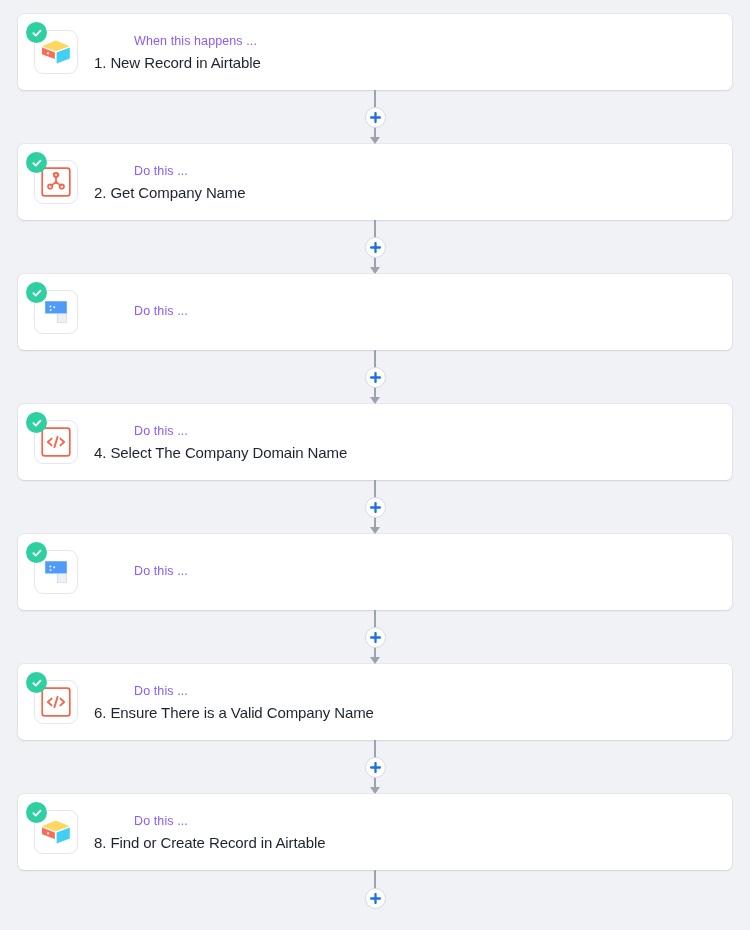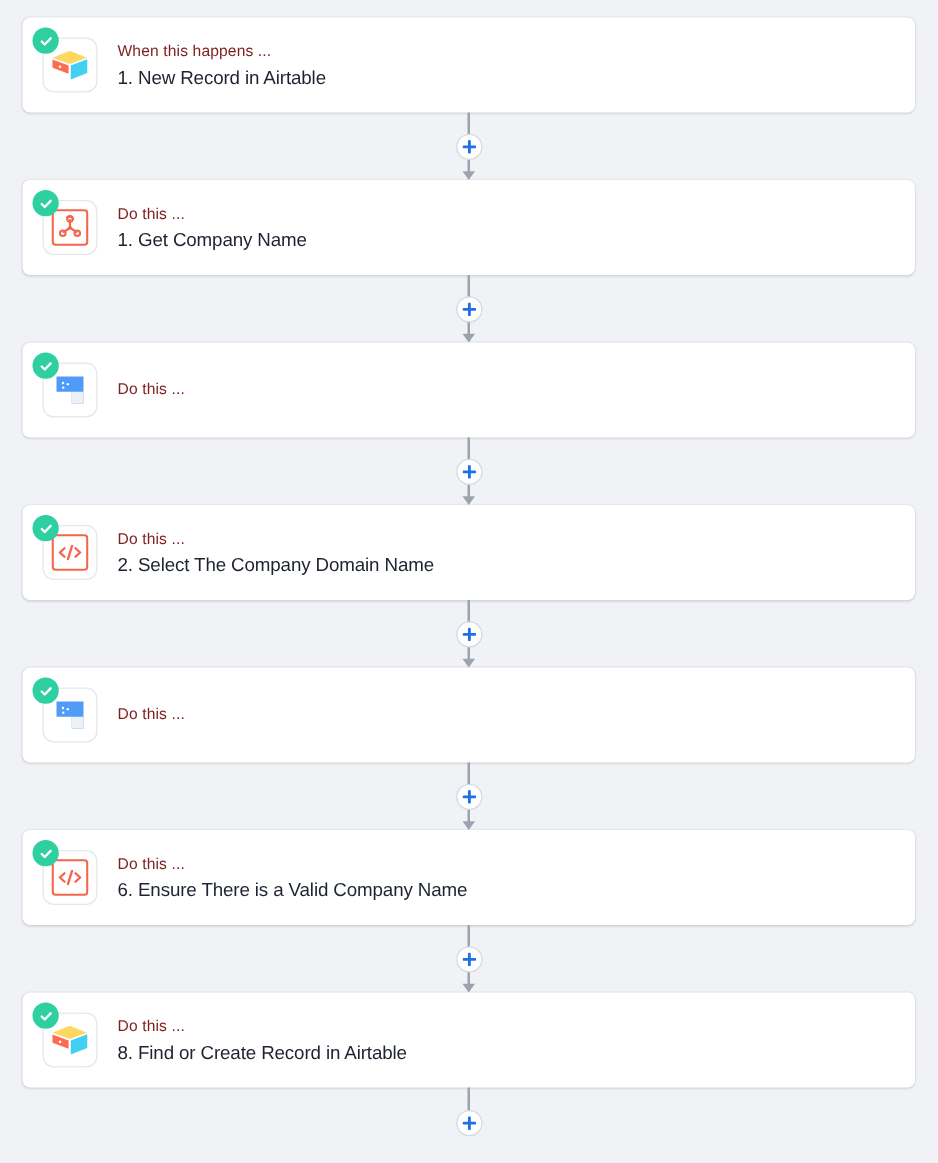--- a/index.html
+++ b/index.html
@@ -74,24 +74,25 @@
 
   
   .step-text {
     display: flex;
     flex-direction: column;
     justify-content: center;
     padding-top: 1px;
   }
   .step-eyebrow {
     font-size: 12.5px;
-    color: #7f1d1d;
+    color: #8b5cf6;
     line-height: 1.35;
     margin-bottom: 3px;
     letter-spacing: 0.1px;
+    margin-left: 40px;
   }
   .step-title {
     font-size: 15px;
     font-weight: normal;
     color: #1d2330;
     line-height: 1.3;
     letter-spacing: -0.1px;
   }
 
   
@@ -206,21 +207,21 @@
               </g>
               <circle cx="15.0" cy="15.2" r="1.5" fill="#f4654b"></circle>
               <circle cx="15.0" cy="8.1" r="2.2" fill="none" stroke="#f4654b" stroke-width="1.7"></circle>
               <circle cx="9.2" cy="19.6" r="2.2" fill="none" stroke="#f4654b" stroke-width="1.7"></circle>
               <circle cx="20.8" cy="19.6" r="2.2" fill="none" stroke="#f4654b" stroke-width="1.7"></circle>
             </svg>
           </div>
         </div>
         <div class="step-text">
           <div class="step-eyebrow">Do this ...</div>
-          <div class="step-title">1. Get Company Name</div>
+          <div class="step-title">2. Get Company Name</div>
         </div>
       </div>
       <div class="connector">
         <div class="line-top"></div>
         <div class="add-btn">
           <svg width="11" height="11" viewBox="0 0 11 11">
             <path d="M5.5 1.1 V9.9 M1.1 5.5 H9.9" stroke="#1f6fe5" stroke-width="2.3" stroke-linecap="round"></path>
           </svg>
         </div>
         <div class="line-bottom"></div>
@@ -270,21 +271,21 @@
               <g fill="none" stroke="#f4654b" stroke-width="1.9" stroke-linecap="round" stroke-linejoin="round">
                 <path d="M10.6 11.6 L6.9 15.0 L10.6 18.4"></path>
                 <path d="M19.4 11.6 L23.1 15.0 L19.4 18.4"></path>
                 <path d="M16.6 9.8 L13.4 20.2"></path>
               </g>
             </svg>
           </div>
         </div>
         <div class="step-text">
           <div class="step-eyebrow">Do this ...</div>
-          <div class="step-title">2. Select The Company Domain Name</div>
+          <div class="step-title">4. Select The Company Domain Name</div>
         </div>
       </div>
       <div class="connector">
         <div class="line-top"></div>
         <div class="add-btn">
           <svg width="11" height="11" viewBox="0 0 11 11">
             <path d="M5.5 1.1 V9.9 M1.1 5.5 H9.9" stroke="#1f6fe5" stroke-width="2.3" stroke-linecap="round"></path>
           </svg>
         </div>
         <div class="line-bottom"></div>

